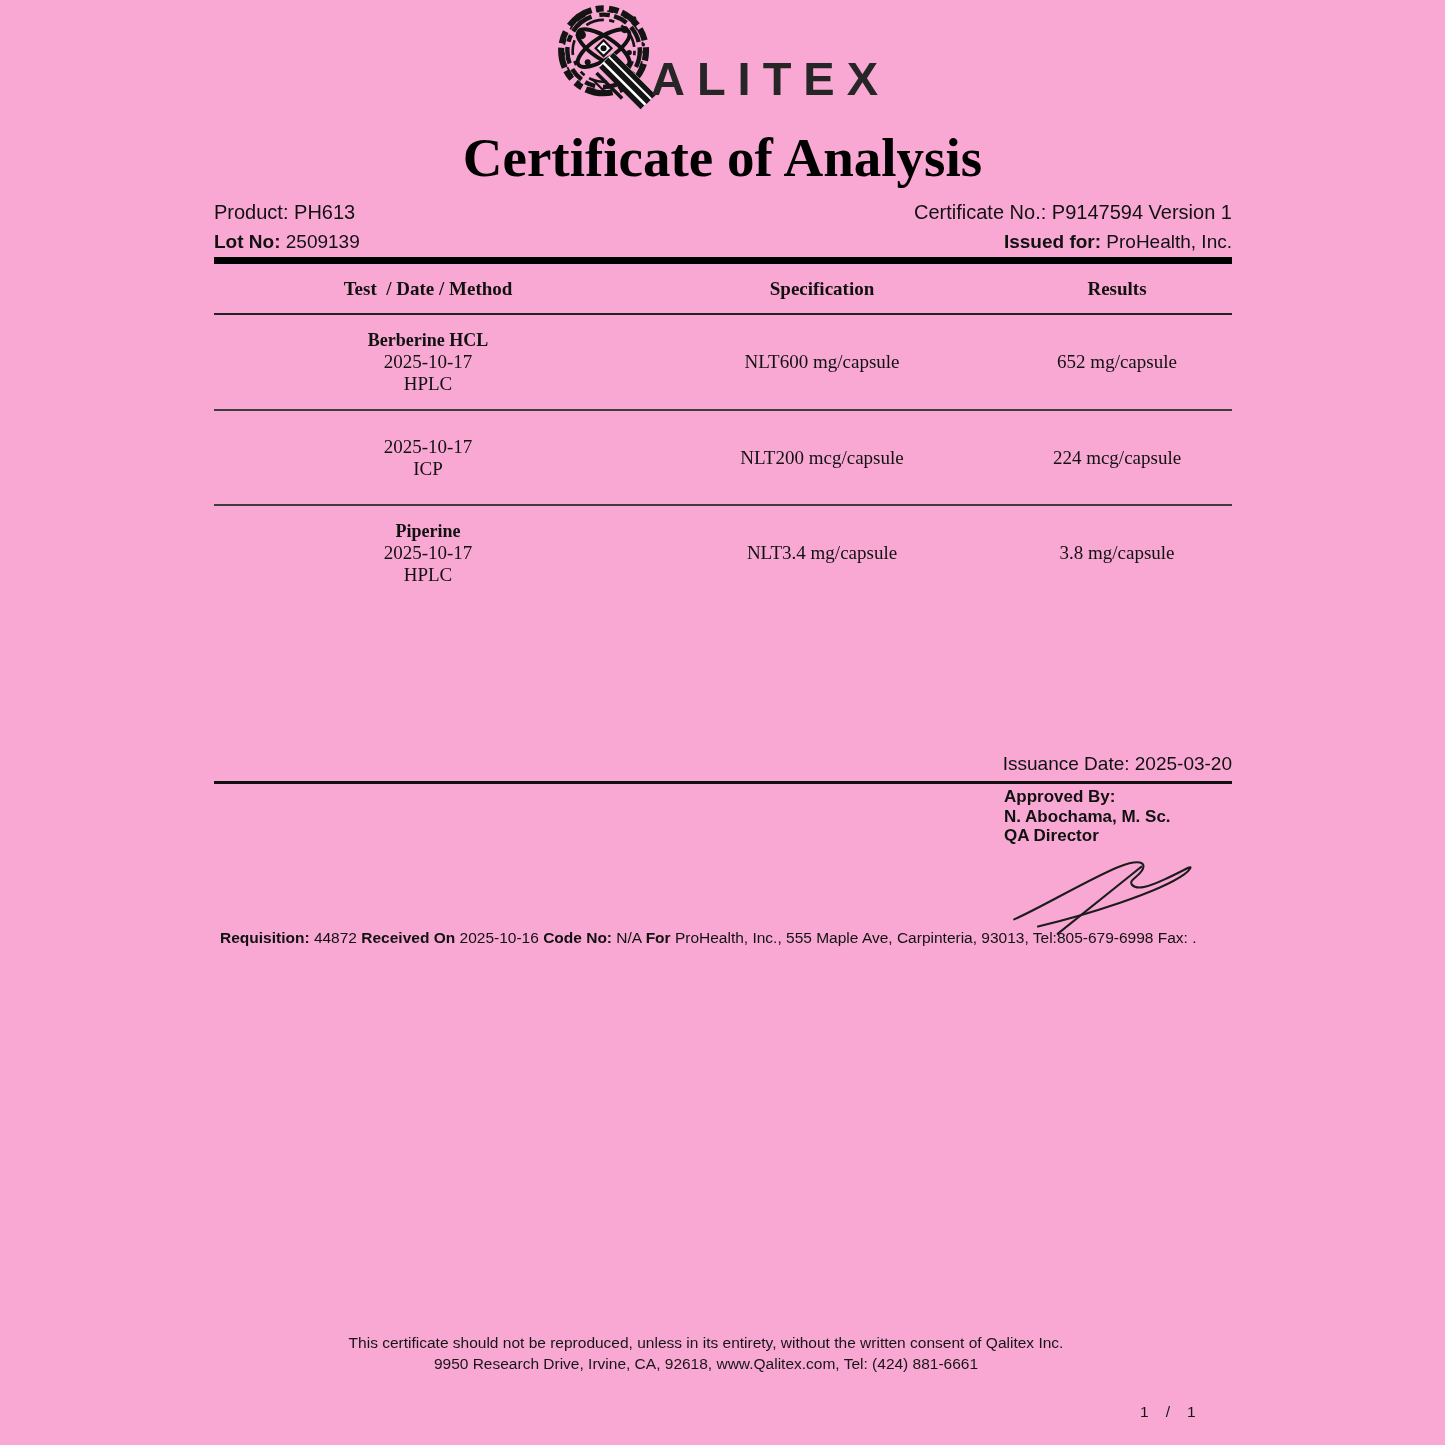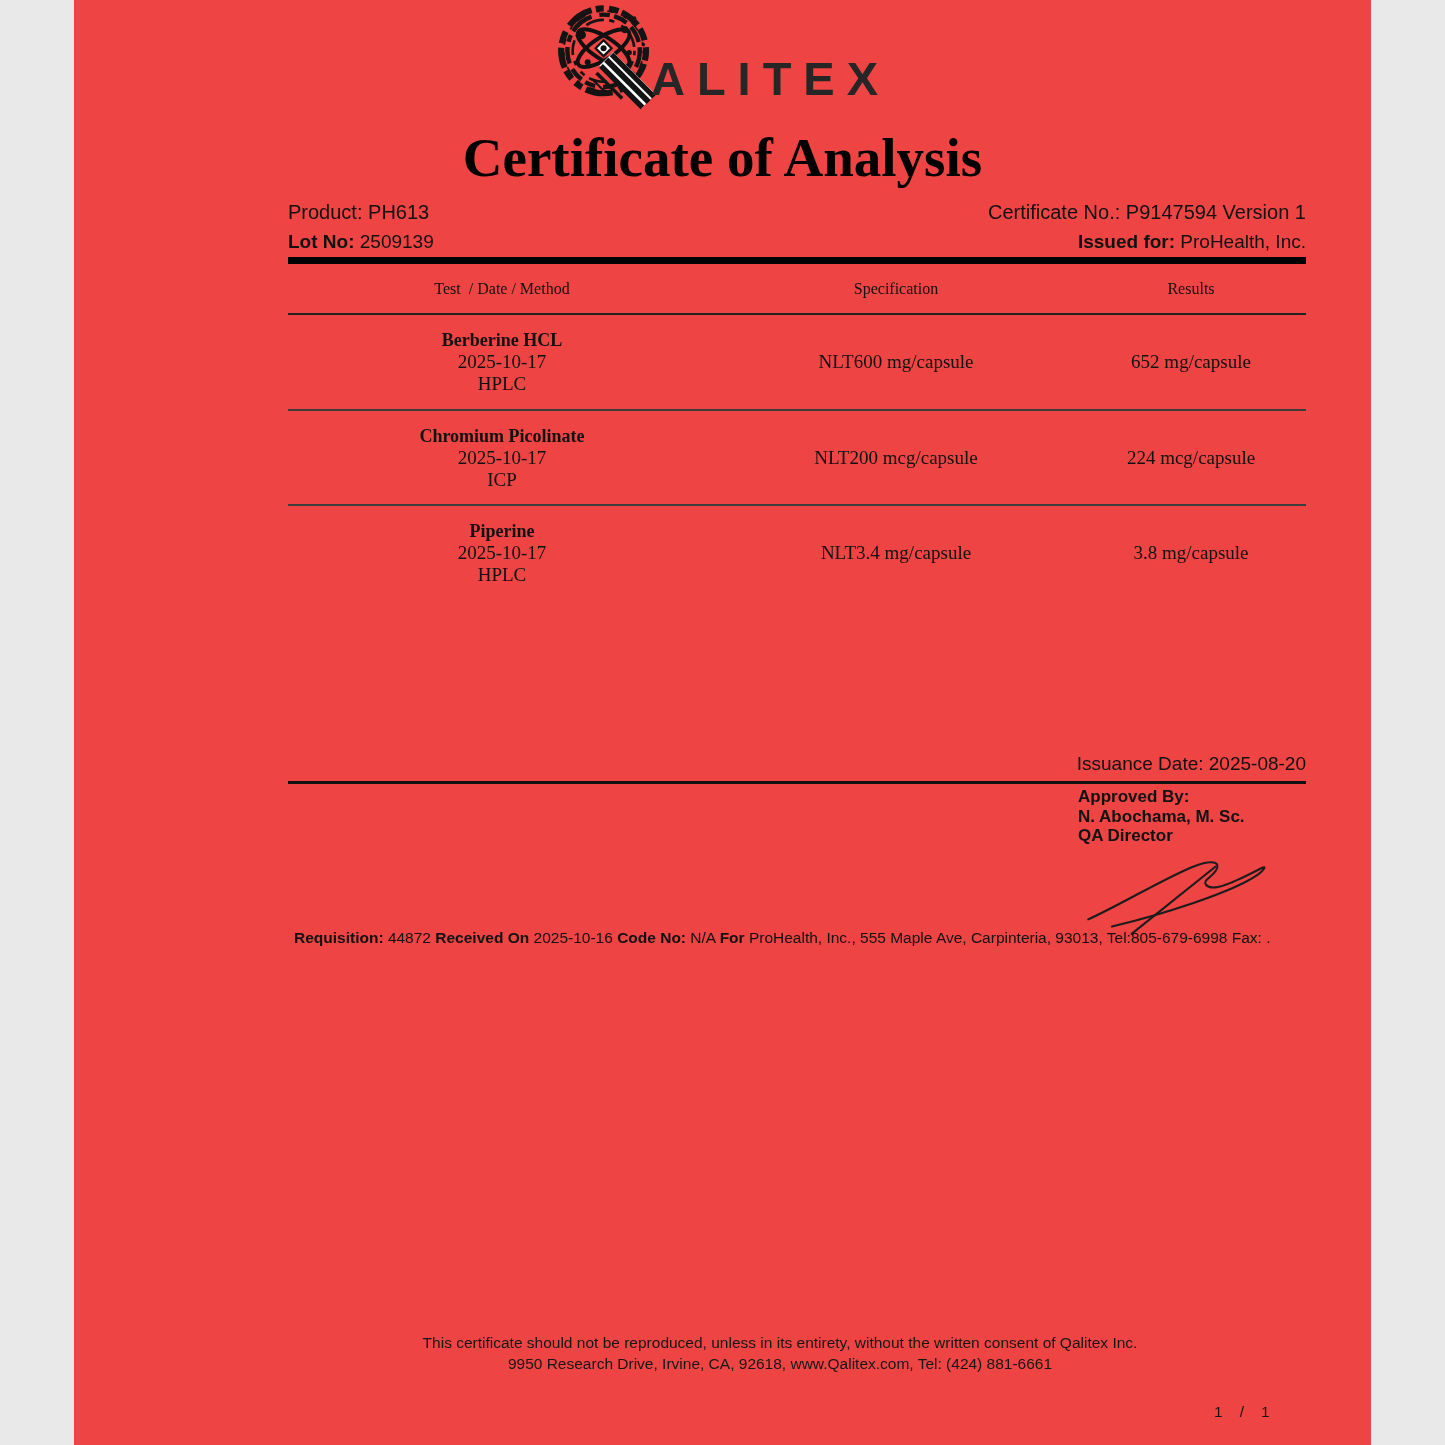--- a/index.html
+++ b/index.html
@@ -1,19 +1,19 @@
 <!DOCTYPE html>
 <html><head>
 <meta charset="utf-8">
 <style>
   html,body{margin:0;padding:0;background:#e9e9e9;}
   .page{
     position:relative;
-    width:1297px;height:1445px;
-    background:#ef4444;
+    width:1445px;height:1445px;
+    background:#f9a8d4;
     margin:0 auto;
     font-family:"Liberation Sans",sans-serif;
     color:#111;
     overflow:hidden;
   }
 
   
   .logo-row{
     position:absolute;top:4px;left:0;width:100%;
     display:flex;justify-content:center;align-items:flex-end;
@@ -51,21 +51,21 @@
 
   
   .coa-table{
     position:absolute;top:264px;left:214px;width:1018px;
     font-family:"Liberation Serif",serif;
   }
   .t-head{
     display:grid;grid-template-columns:428px 360px 230px;
     height:49px;align-items:center;
     border-bottom:2px solid #222;
-    font-weight:normal;font-size:16px;
+    font-weight:bold;font-size:19px;
   }
   .t-head > div{text-align:center;}
   .th-test{white-space:pre;}
   .t-row{
     display:grid;grid-template-columns:428px 360px 230px;
     height:93px;align-items:center;
     border-bottom:2px solid #3d3d3d;
     font-size:19px;
   }
   .t-row.first{height:94px;}
@@ -200,21 +200,20 @@
         <span class="spec-wrap">
           <span>NLT</span>
           <span>600 mg/capsule</span>
         </span>
       </div>
       <div class="cell-result">652 mg/capsule</div>
     </div>
 
     <div class="t-row">
       <div class="cell-test">
-        <div class="test-name">Chromium Picolinate</div>
         <div>2025-10-17</div>
         <div>ICP</div>
       </div>
       <div class="cell-spec">
         <span class="spec-wrap">
           <span>NLT</span>
           <span>200 mcg/capsule</span>
         </span>
       </div>
       <div class="cell-result">224 mcg/capsule</div>
@@ -231,21 +230,21 @@
           <span>NLT</span>
           <span>3.4 mg/capsule</span>
         </span>
       </div>
       <div class="cell-result">3.8 mg/capsule</div>
     </div>
   </div>
 
   <div class="issuance">
     <span>Issuance Date:</span>
-    <span>2025-08-20</span>
+    <span>2025-03-20</span>
   </div>
 
   <div class="approve-line"></div>
 
   <div class="approval">
     <div>Approved By:</div>
     <div>N. Abochama, M. Sc.</div>
     <div>QA Director</div>
   </div>
 

